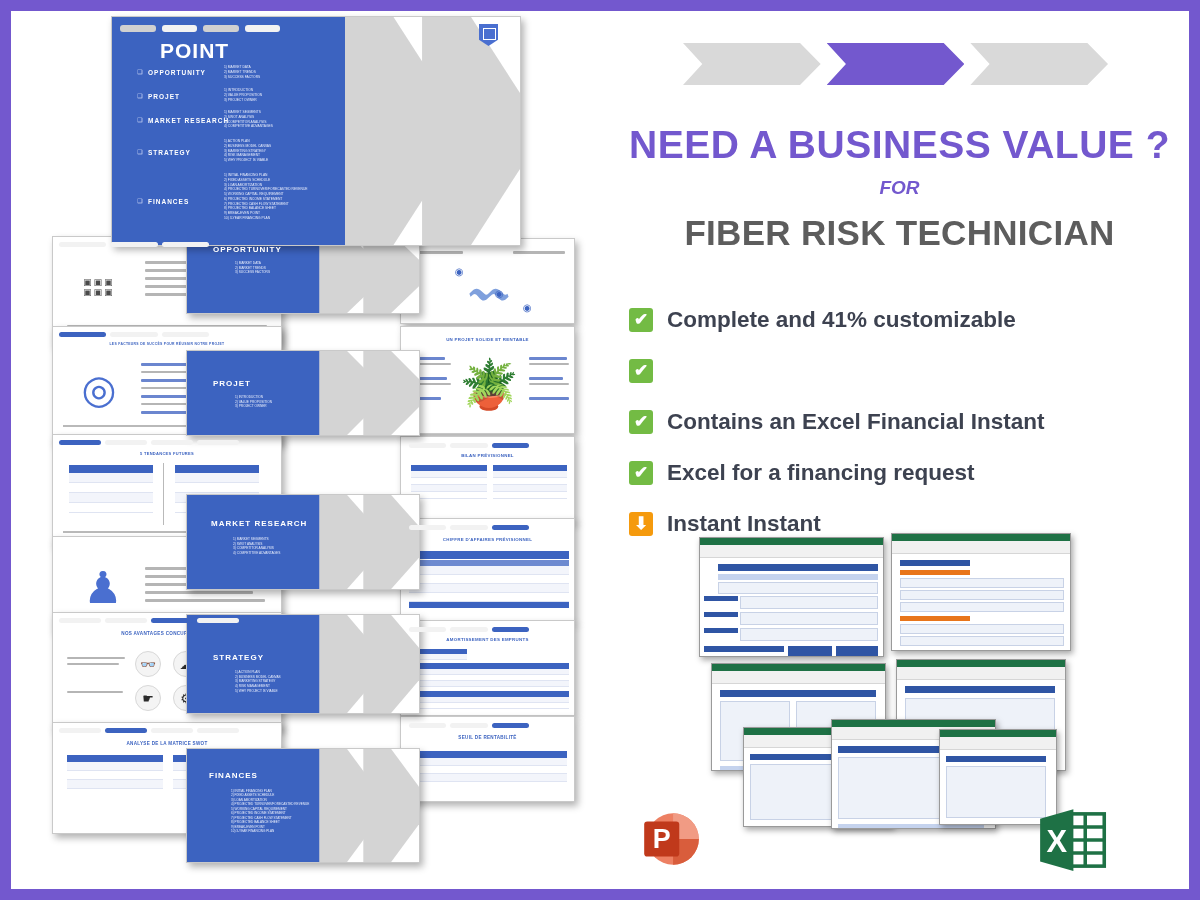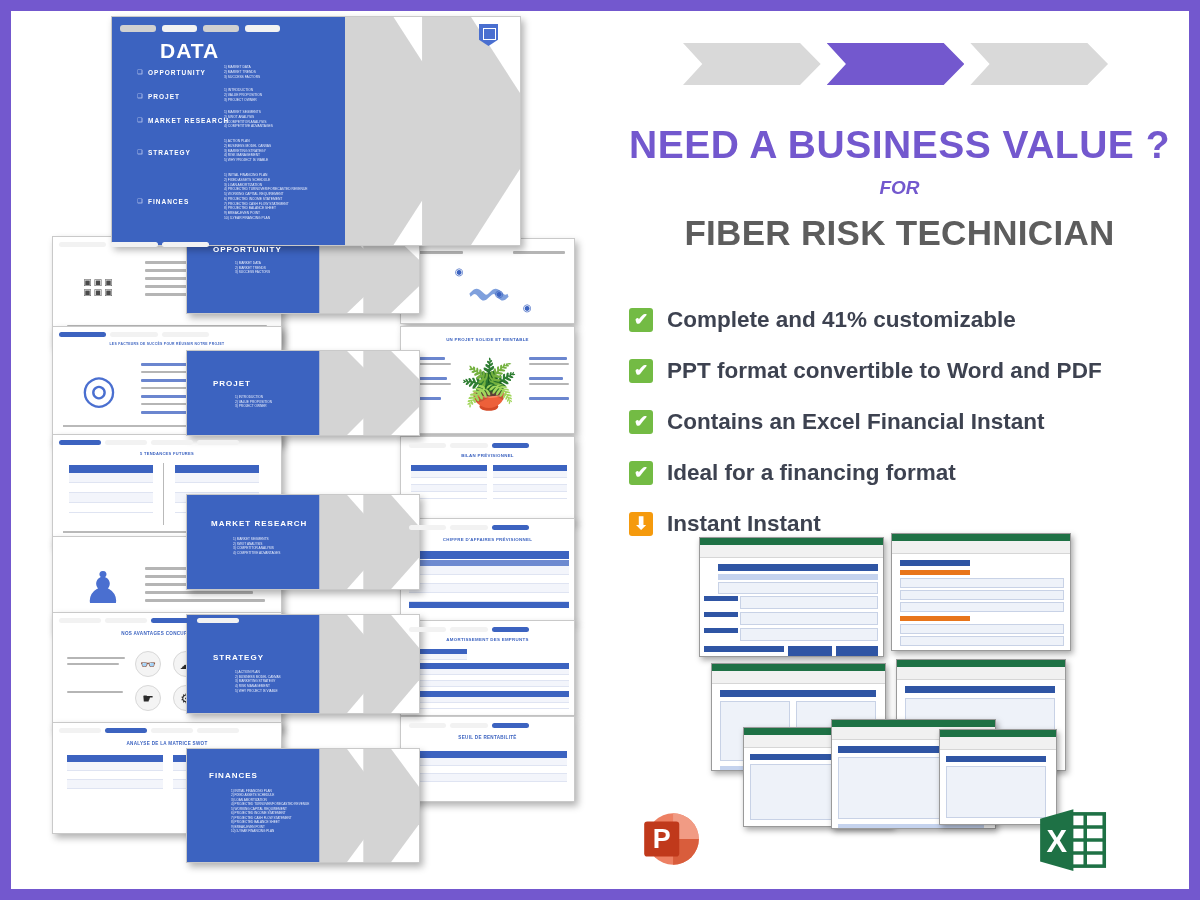--- a/index.html
+++ b/index.html
@@ -496,21 +496,21 @@
       <div class="chev-gray2"></div>
 
       <div class="tabbar" style="left:8px; top:8px; width:160px; height:7px; gap:6px; z-index:6;">
         <span style="flex:1"></span>
           <span class="light" style="flex:1"></span>
           <span style="flex:1"></span>
           <span class="light" style="flex:1"></span>
       </div>
       <div class="badge" style="right:22px; top:7px; width:19px; height:22px; z-index:6;"></div>
 
-      <div class="chev-title" style="left:48px; top:22px; font-size:21px;">DATA</div>
+      <div class="chev-title" style="left:48px; top:22px; font-size:21px;">POINT</div>
 
       <div class="chev-title" style="left:36px; top:52px; font-size:6.5px; font-weight:bold;">OPPORTUNITY</div>
       <div class="glyph" style="left:25px; top:51px; width:6px; height:6px; font-size:6px; color:#dfe6fa;">❑</div>
       <div class="chev-list" style="left:112px; top:48px; font-size:3.3px;">
         <div>1) MARKET DATA</div>
         <div>2) MARKET TRENDS</div>
         <div>3) SUCCESS FACTORS</div>
       </div>
 
       <div class="chev-title" style="left:36px; top:76px; font-size:6.5px;">PROJET</div>
@@ -570,29 +570,28 @@
     <div class="for">FOR</div>
     <div class="subhead">FIBER RISK TECHNICIAN</div>
 
     <div class="features">
       <div class="feature">
         <div class="fmark check">✔</div>
         <div class="ftext">Complete and 41% customizable</div>
       </div>
       <div class="feature">
         <div class="fmark check">✔</div>
-        <div class="ftext">PPT format convertible to Word and PDF</div>
       </div>
       <div class="feature">
         <div class="fmark check">✔</div>
         <div class="ftext">Contains an Excel Financial Instant</div>
       </div>
       <div class="feature">
         <div class="fmark check">✔</div>
-        <div class="ftext">Ideal for a financing format</div>
+        <div class="ftext">Excel for a financing request</div>
       </div>
       <div class="feature">
         <div class="fmark dl">⬇</div>
         <div class="ftext">Instant Instant</div>
       </div>
     </div>
 
     <div class="excel-wrap">
 
       <div class="xl" style="left:8px; top:6px; width:185px; height:120px;">

